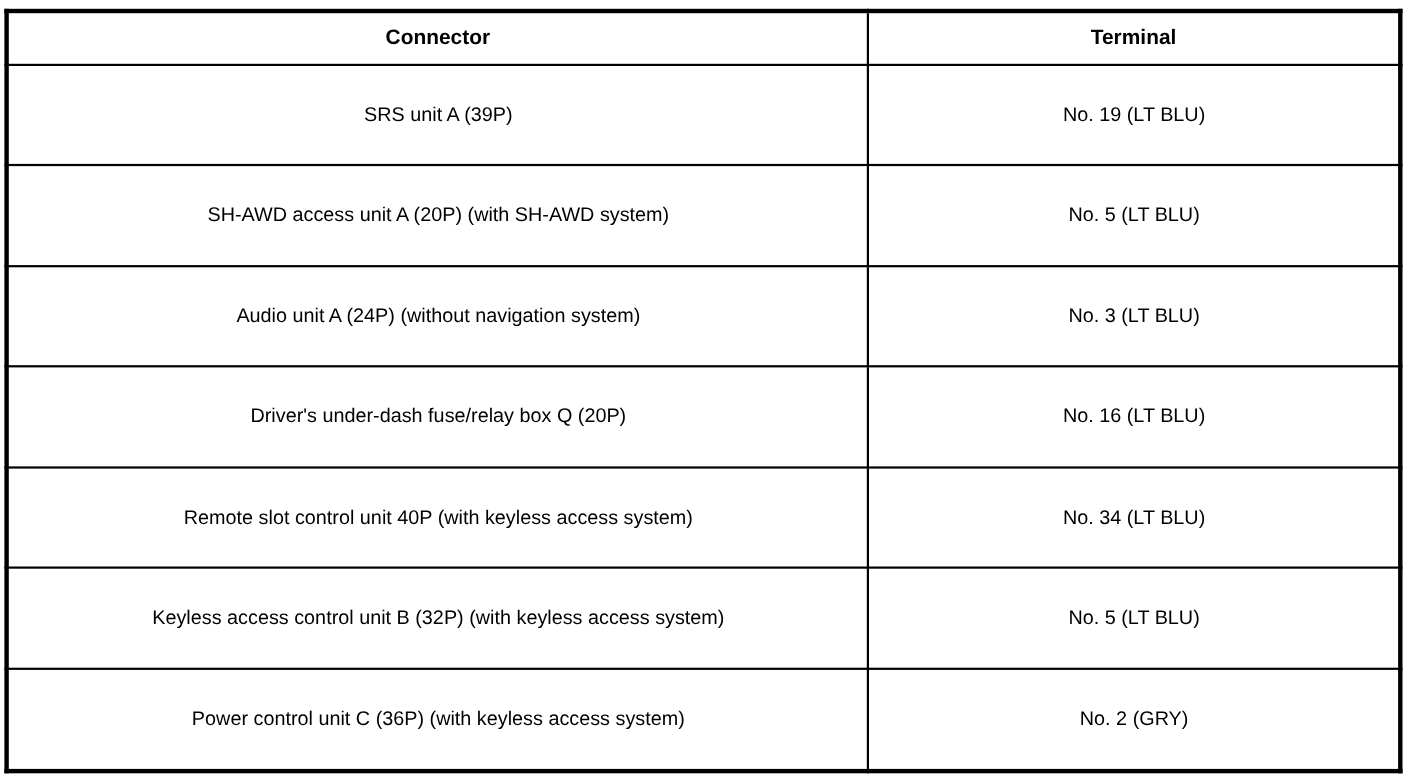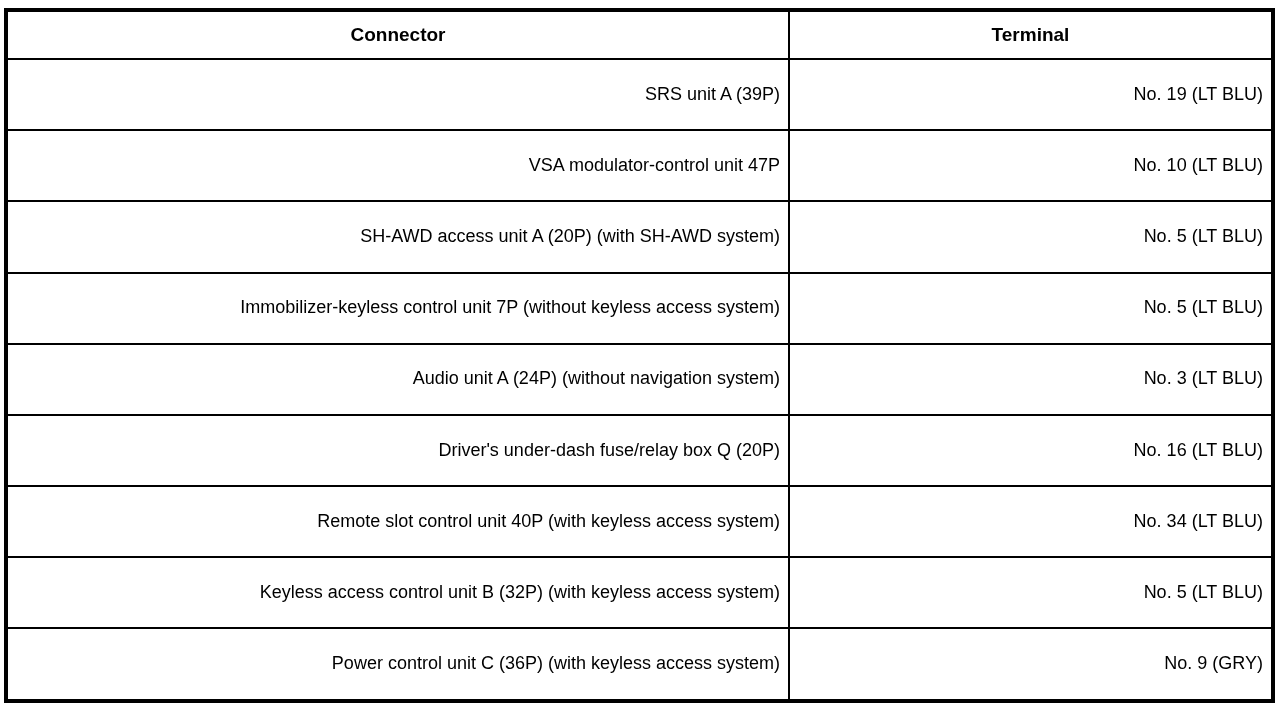--- a/index.html
+++ b/index.html
@@ -33,21 +33,21 @@
     overflow: hidden;
     white-space: nowrap;
   }
   table.data-table th {
     font-weight: bold;
     height: 42px;
     font-size: 19px;
     padding: 2px 4px;
   }
   table.data-table td {
-    text-align: right;
+    text-align: center;
     padding: 2px 8px 2px 9px;
     height: 48px;
   }
   col.col-connector { width: 783px; }
   col.col-terminal  { width: auto; }
 </style>
 </head>
 <body>
 
 <div class="page">
@@ -61,36 +61,28 @@
         <th>Connector</th>
         <th>Terminal</th>
       </tr>
     </thead>
     <tbody id="table-body">
   <tr>
     <td>SRS unit A (39P)</td>
     <td>No. 19 (LT BLU)</td>
   </tr>
 
-  <tr>
-    <td>VSA modulator-control unit 47P</td>
-    <td>No. 10 (LT BLU)</td>
-  </tr>
 
 
   <tr>
     <td>SH-AWD access unit A (20P) (with SH-AWD system)</td>
     <td>No. 5 (LT BLU)</td>
   </tr>
 
 
-  <tr>
-    <td>Immobilizer-keyless control unit 7P (without keyless access system)</td>
-    <td>No. 5 (LT BLU)</td>
-  </tr>
 
   <tr>
     <td>Audio unit A (24P) (without navigation system)</td>
     <td>No. 3 (LT BLU)</td>
   </tr>
 
 
   <tr>
     <td>Driver's under-dash fuse/relay box Q (20P)</td>
     <td>No. 16 (LT BLU)</td>
@@ -101,17 +93,17 @@
     <td>No. 34 (LT BLU)</td>
   </tr>
 
   <tr>
     <td>Keyless access control unit B (32P) (with keyless access system)</td>
     <td>No. 5 (LT BLU)</td>
   </tr>
 
   <tr>
     <td>Power control unit C (36P) (with keyless access system)</td>
-    <td>No. 9 (GRY)</td>
+    <td>No. 2 (GRY)</td>
   </tr>
 </tbody>
   </table>
 </div>
 
 </body></html>

